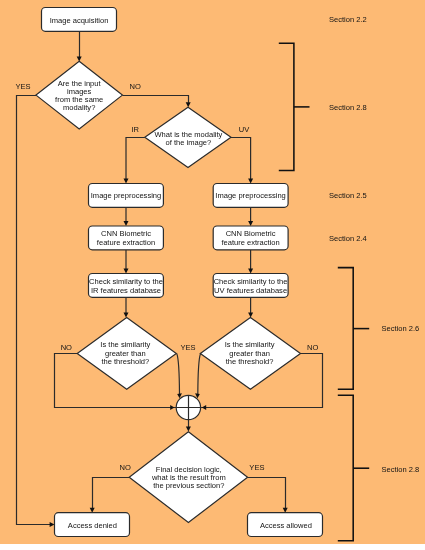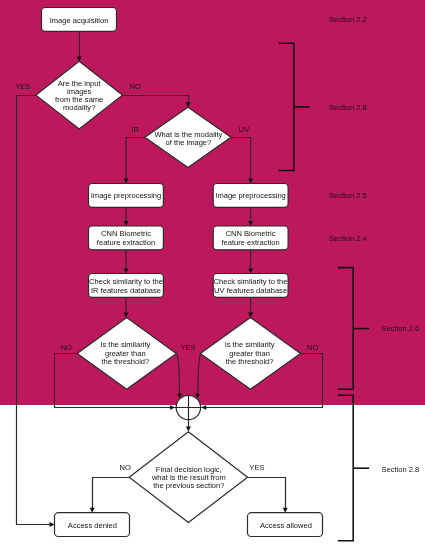--- a/index.html
+++ b/index.html
@@ -1,19 +1,19 @@
 <!DOCTYPE html>
 <html><head>
 <meta charset="utf-8">
 <title>Biometric recognition flowchart</title>
 <style>
   html,body{margin:0;padding:0;background:#ffffff;}
   body{width:425px;height:550px;overflow:hidden;
        font-family:"Liberation Sans",sans-serif;}
-  #page{position:relative;width:425px;height:405px;background:#be185d;}
+  #page{position:relative;width:425px;height:544px;background:#fdba74;}
   svg{display:block;shape-rendering:geometricPrecision;}
   .shape{fill:#ffffff;stroke:#2b2b2b;stroke-width:1.2;}
   .edge{fill:none;stroke:#2b2b2b;stroke-width:1.2;stroke-linecap:butt;stroke-linejoin:miter;}
   .head{fill:#111111;stroke:none;}
   .bracket{fill:none;stroke:#111111;stroke-width:1.55;stroke-linecap:butt;}
   text{fill:#141414;font-family:"Liberation Sans",sans-serif;font-size:7.55px;}
   .node-text{text-anchor:middle;}
   .edge-label{text-anchor:middle;font-size:7.55px;}
   .section-label{text-anchor:start;font-size:7.55px;}
 </style>

